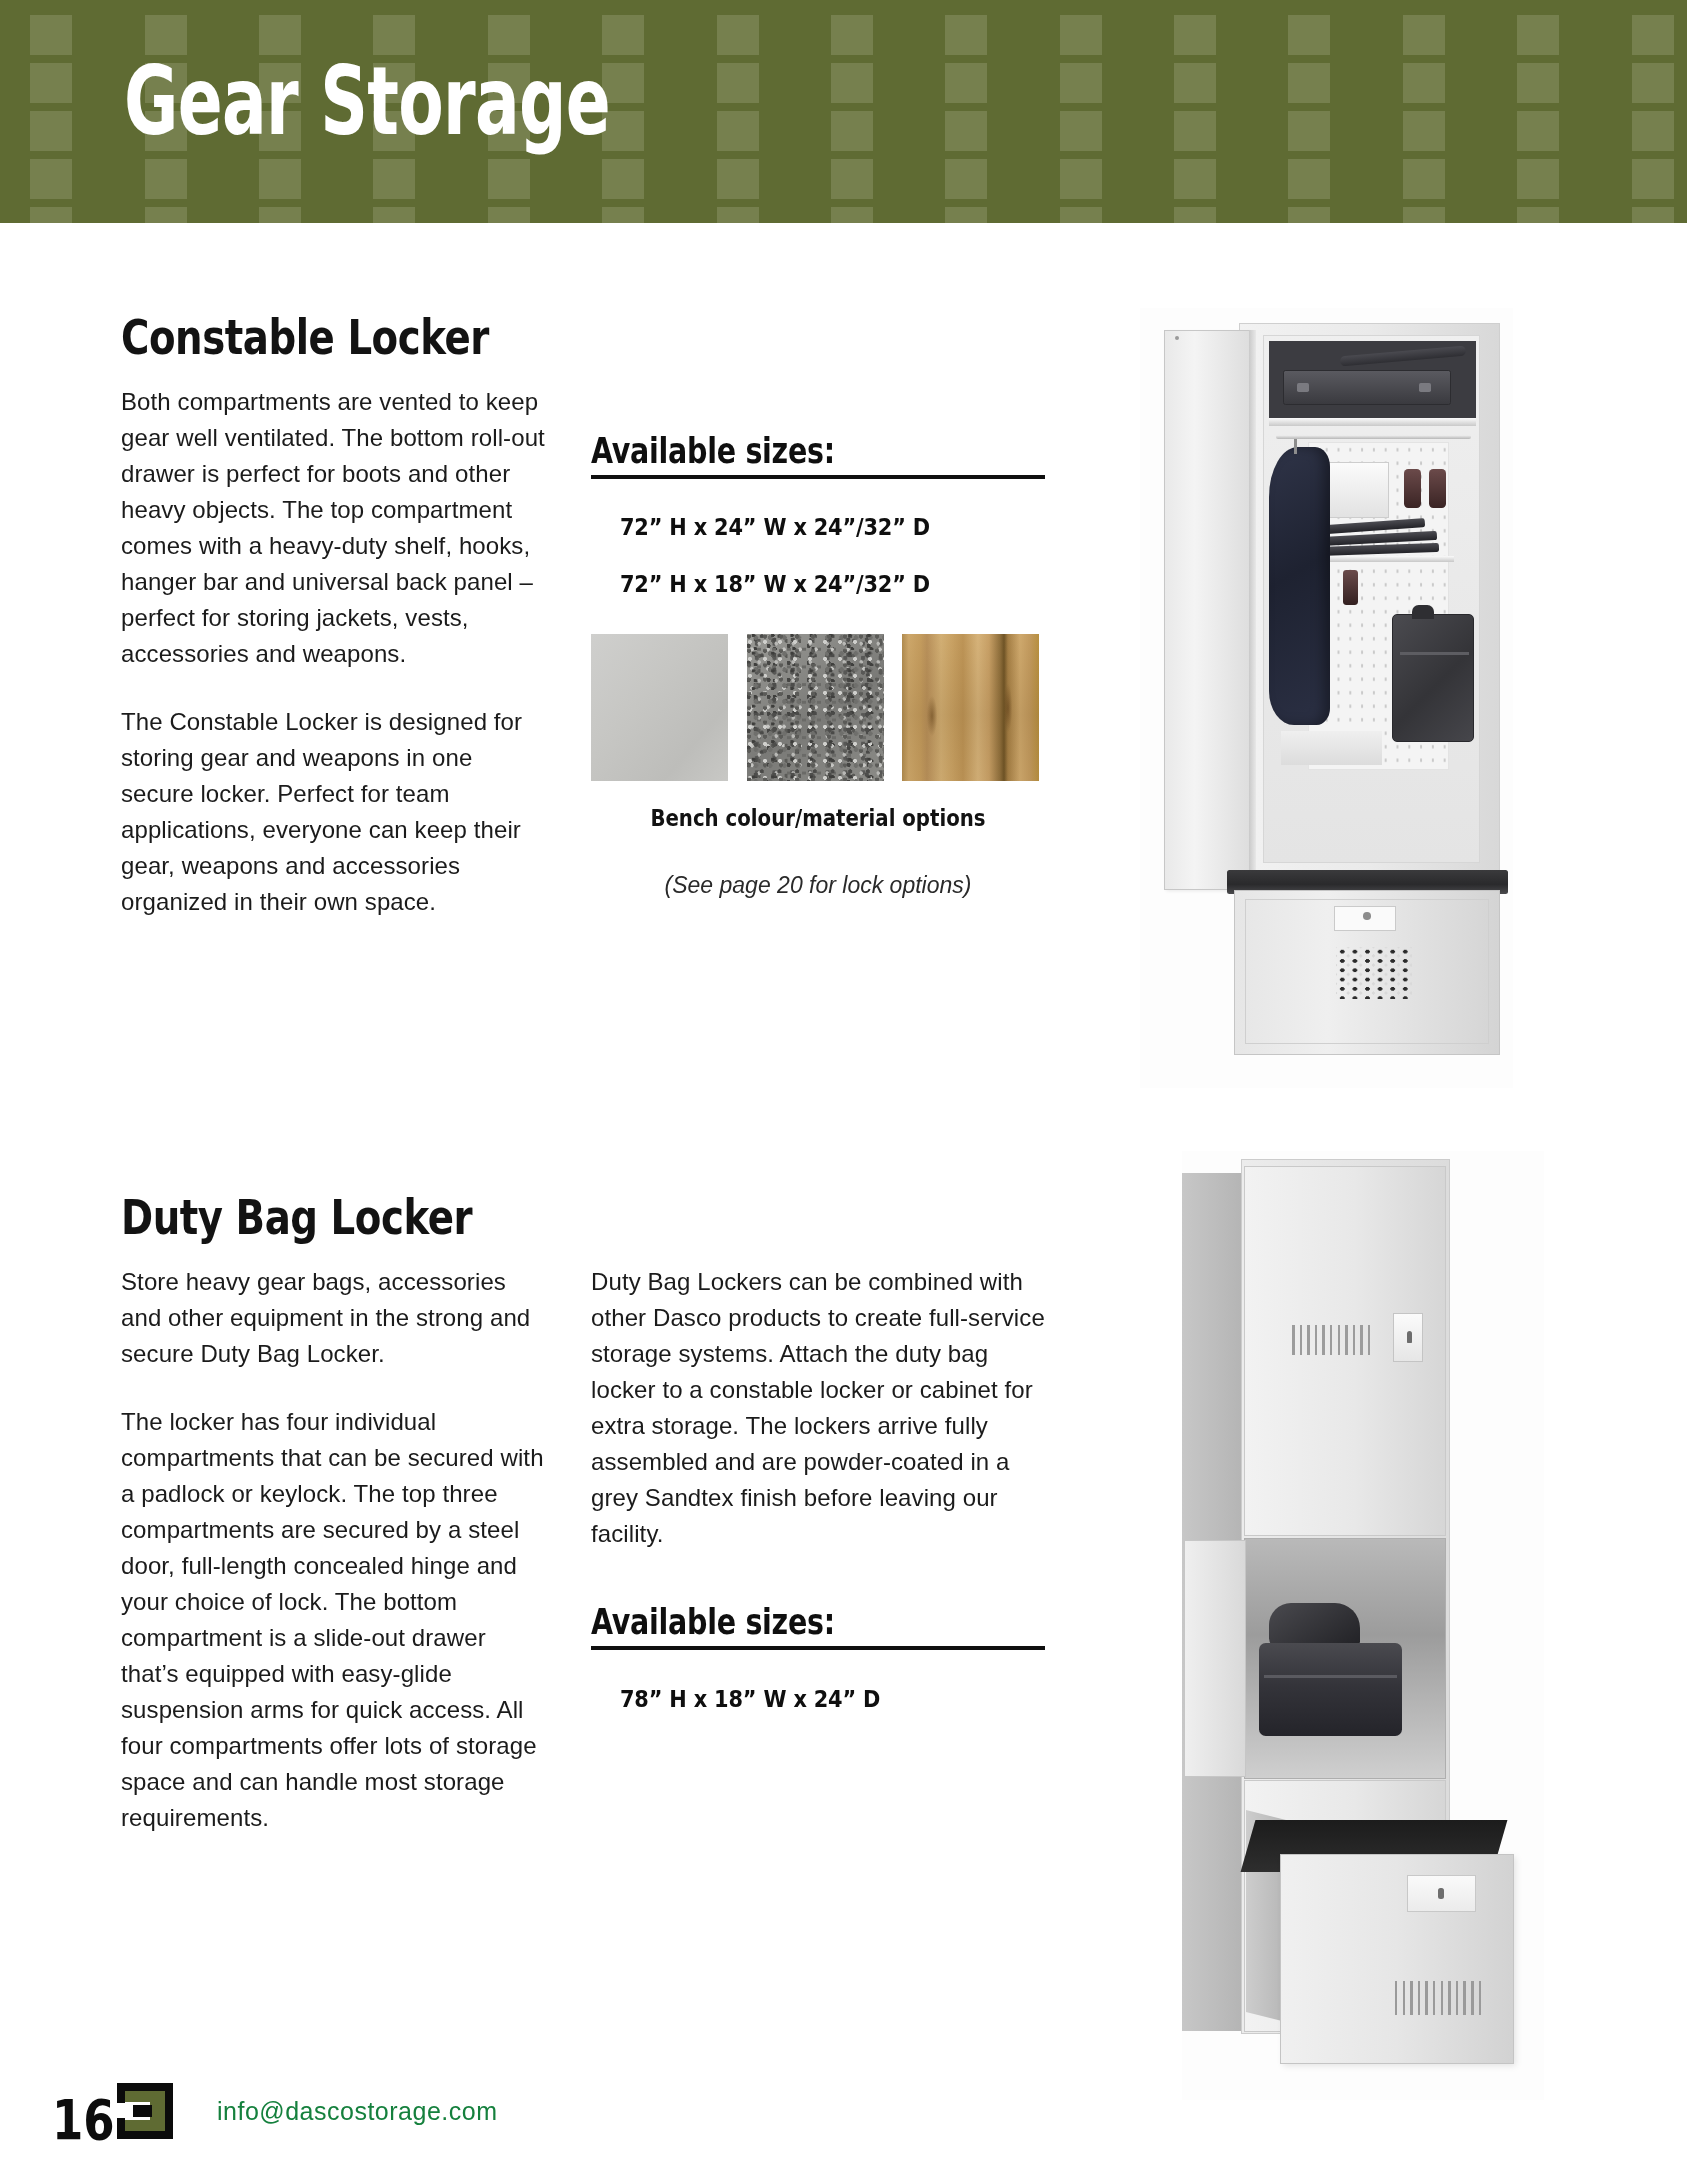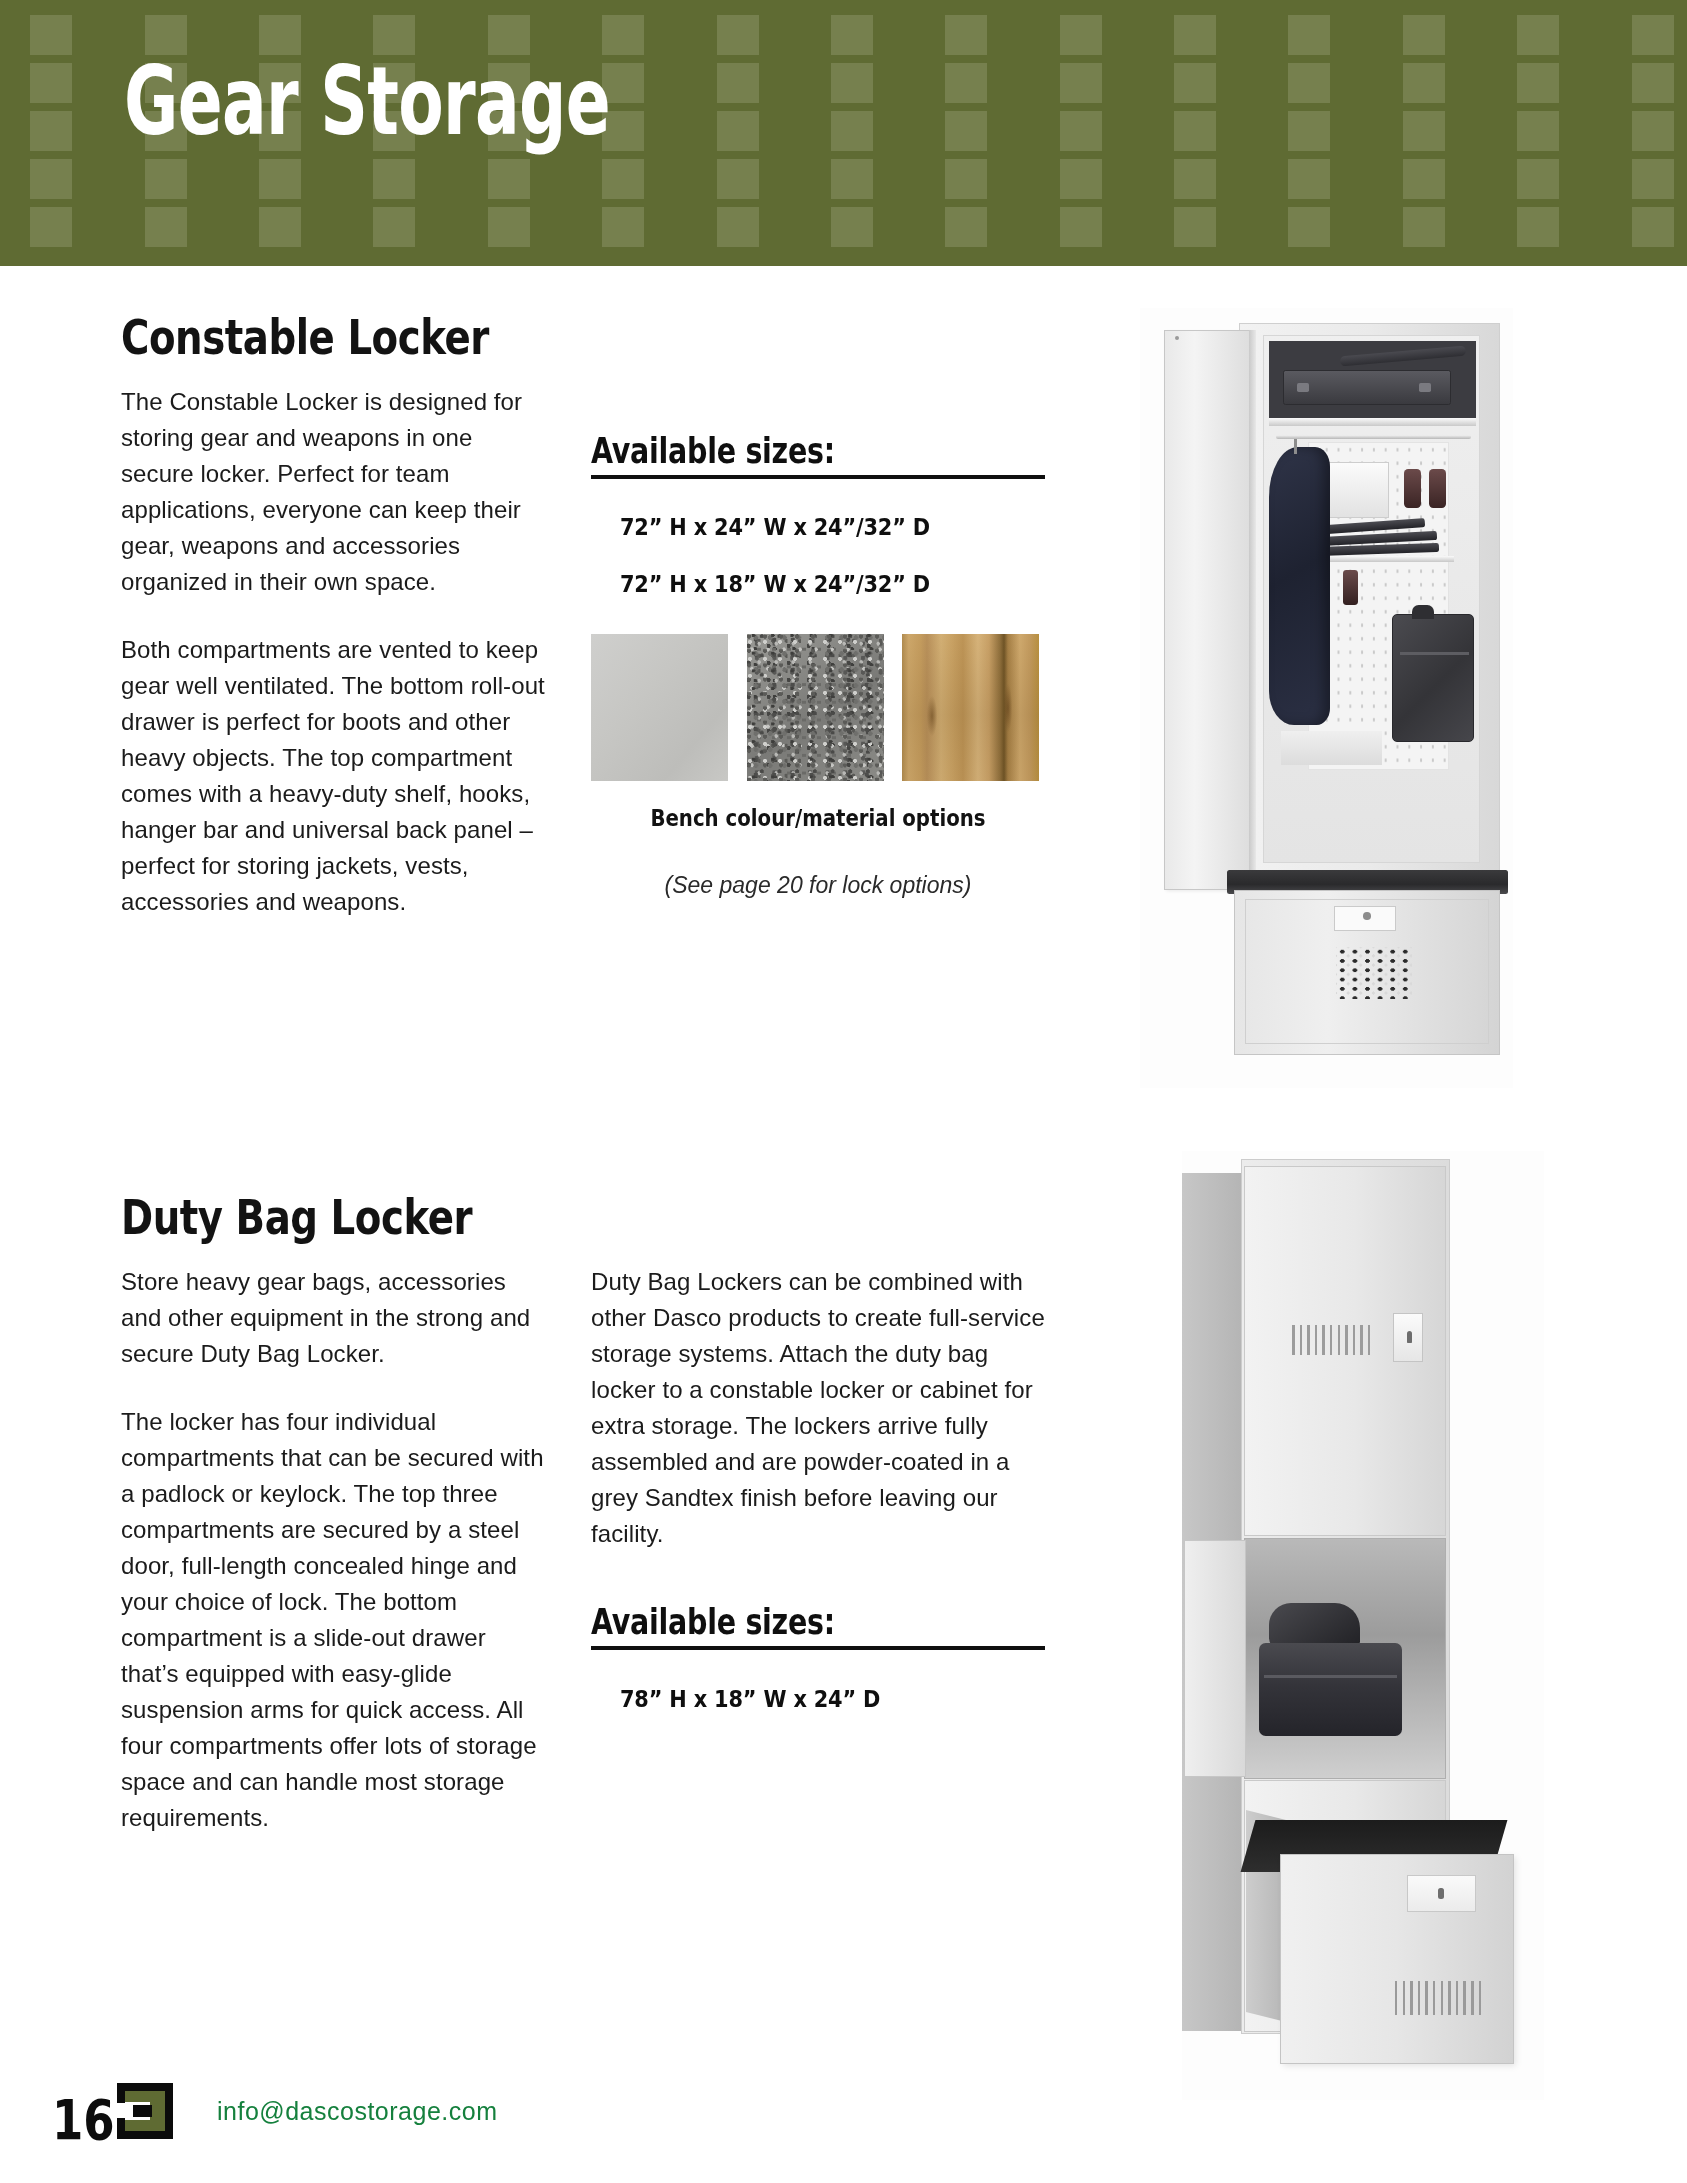--- a/index.html
+++ b/index.html
@@ -7,21 +7,21 @@
     width: 1687px;
     height: 2183px;
     background: #ffffff;
     font-family: "Liberation Sans", sans-serif;
     overflow: hidden;
   }
   .page { position: relative; width: 1687px; height: 2183px; background:#fff; }
 
   
   .banner {
-    position: absolute; left: 0; top: 0; width: 1687px; height: 266px;
+    position: absolute; left: 0; top: 0; width: 1687px; height: 223px;
     background-color: #5f6b33;
     overflow: hidden;
   }
   .sq-row { position: absolute; left: 0; width: 1687px; height: 40px; }
   .sq { position: absolute; width: 42px; height: 40px; background: rgba(255,255,255,0.09); }
   .banner-title {
     position: absolute; left: 124px; top: 111px;
     transform: translateY(-50%);
     font-family: "DejaVu Sans", sans-serif;
     font-weight: 700;
@@ -445,22 +445,22 @@
         <div class="sq" style="left: 1632px; top: 207px; background: rgb(118, 128, 78);"></div>
       </div>
     <div class="banner-title">Gear Storage</div>
   </div>
 
   <div id="sec1">
     <div class="h2">Constable Locker</div>
     <div class="cols">
       <div class="col-l">
         <div class="body-text">
+          <p>Both compartments are vented to keep gear well ventilated. The bottom roll-out drawer is perfect for boots and other heavy objects. The top compartment comes with a heavy-duty shelf, hooks, hanger bar and universal back panel – perfect for storing jackets, vests, accessories and weapons.</p>
           <p>The Constable Locker is designed for storing gear and weapons in one secure locker. Perfect for team applications, everyone can keep their gear, weapons and accessories organized in their own space.</p>
-          <p>Both compartments are vented to keep gear well ventilated. The bottom roll-out drawer is perfect for boots and other heavy objects. The top compartment comes with a heavy-duty shelf, hooks, hanger bar and universal back panel – perfect for storing jackets, vests, accessories and weapons.</p>
         </div>
       </div>
       <div class="col-r">
 
         <div class="sizes-block">
           <span class="avail-head">Available sizes:</span>
           <div class="avail-rule"></div>
           <span class="size-line first">72” H x 24” W x 24”/32” D</span>
           <span class="size-line second">72” H x 18” W x 24”/32” D</span>
         </div>

